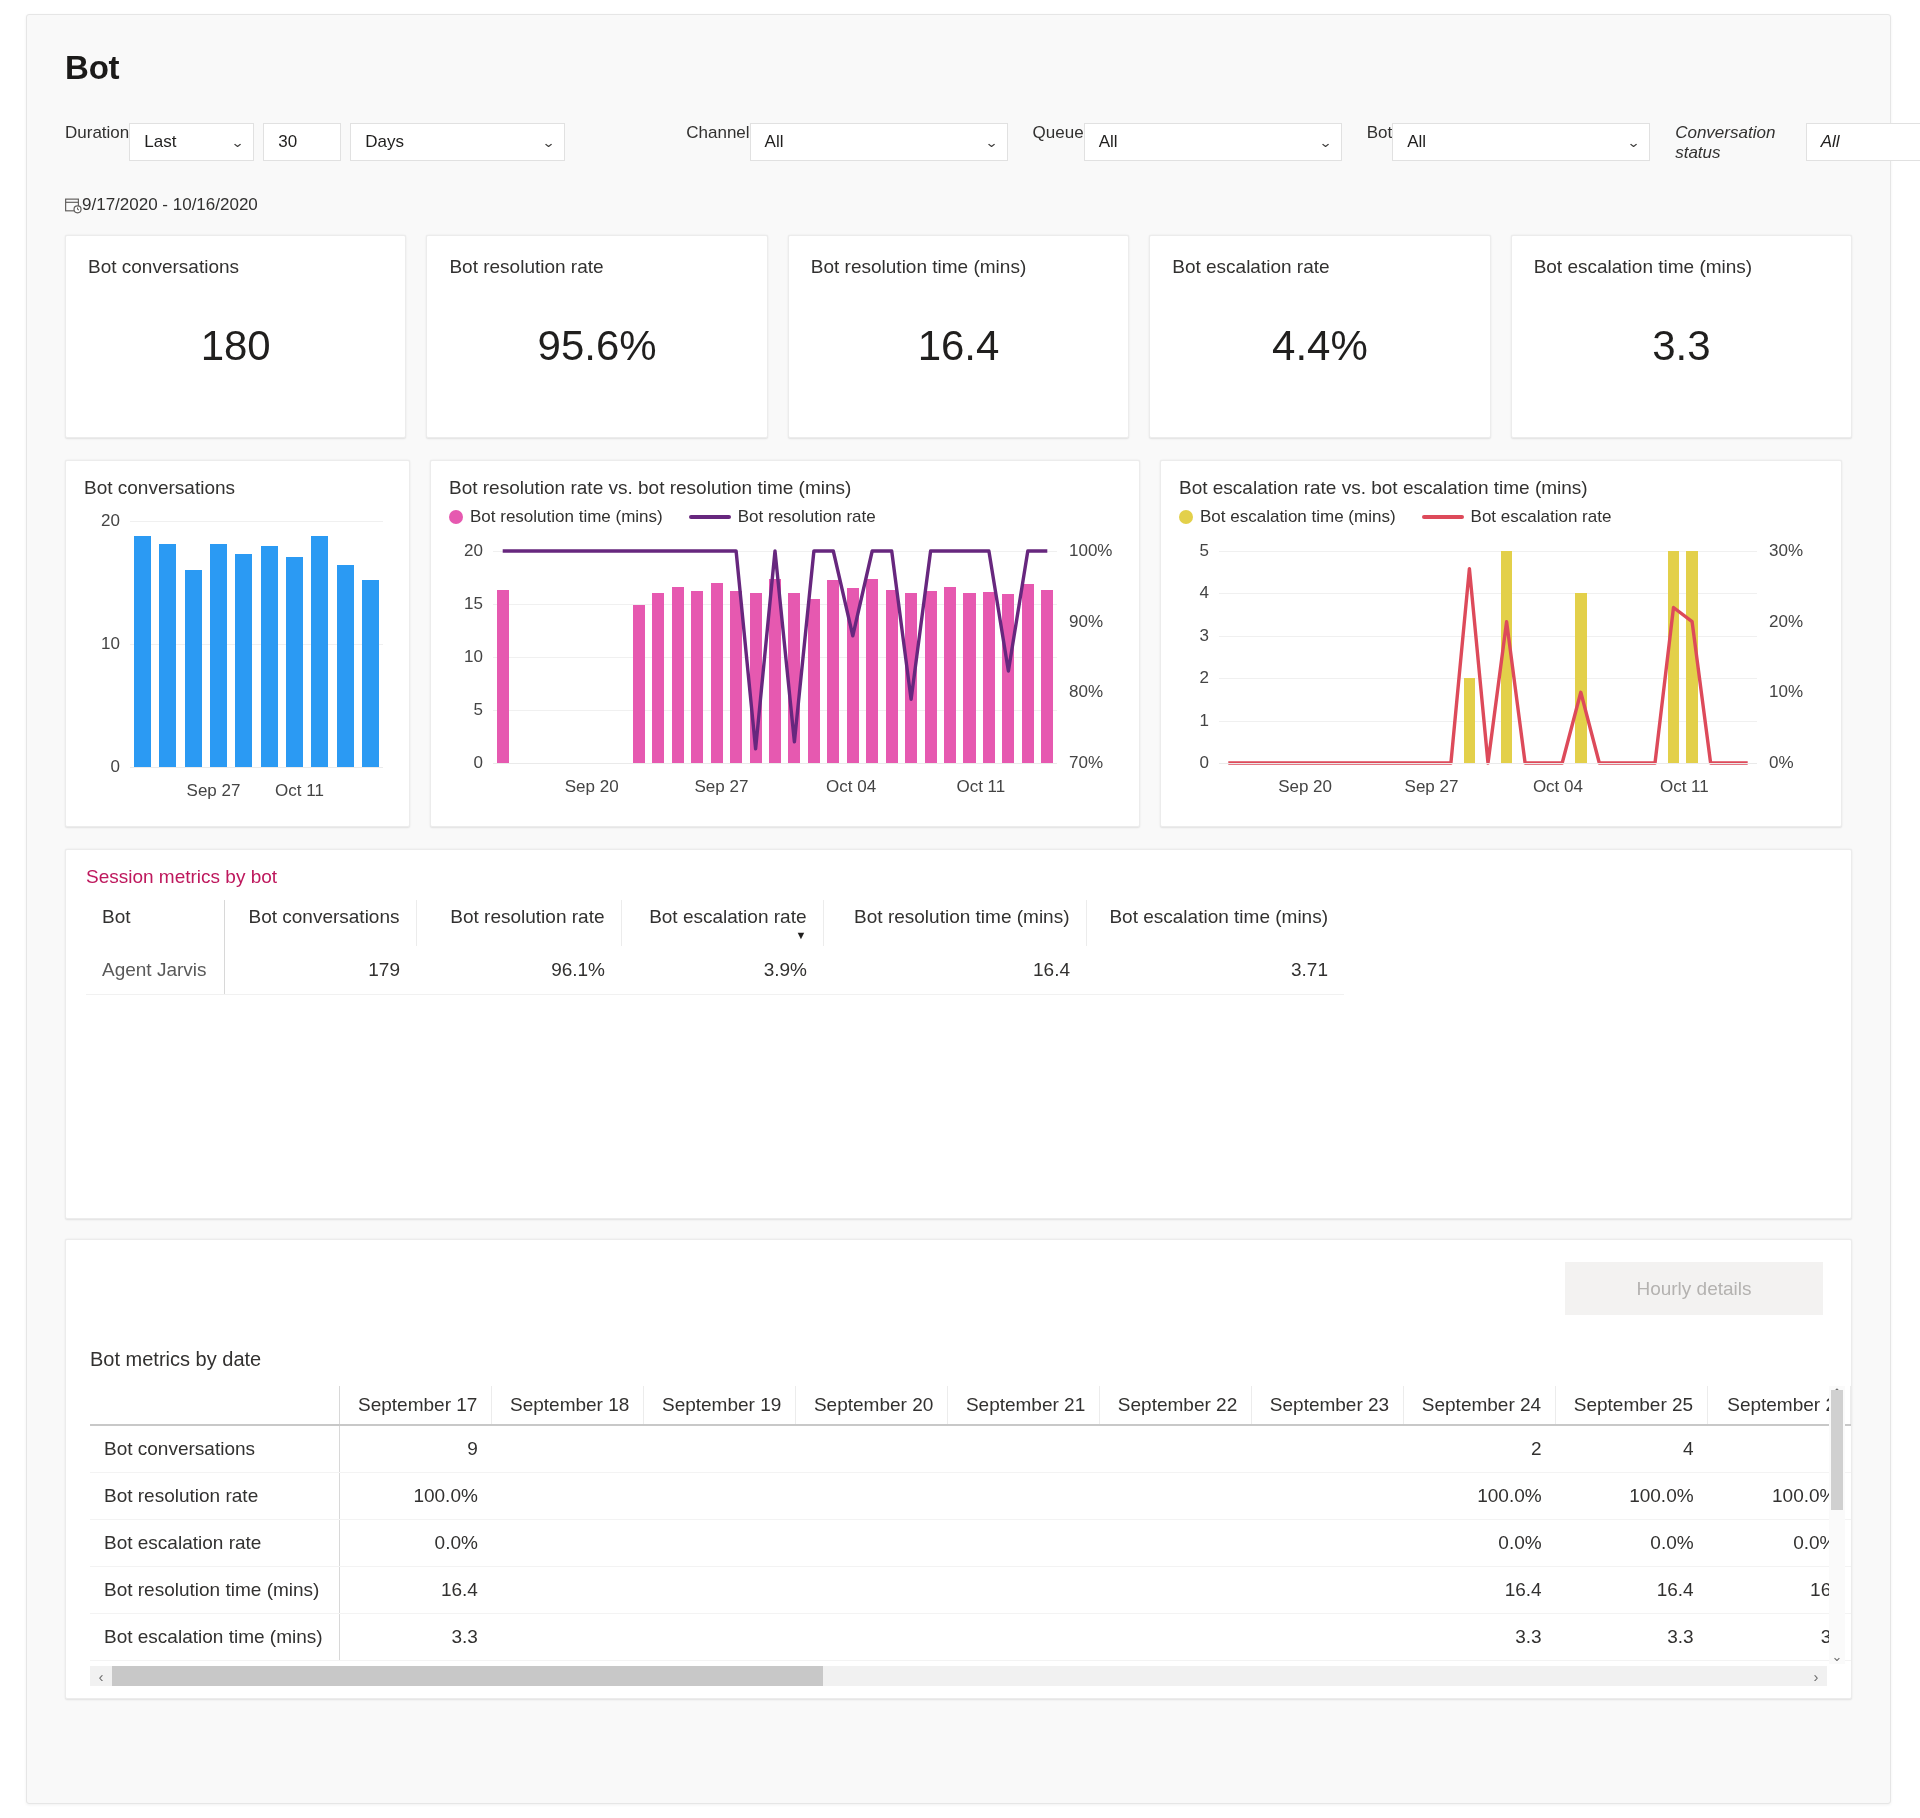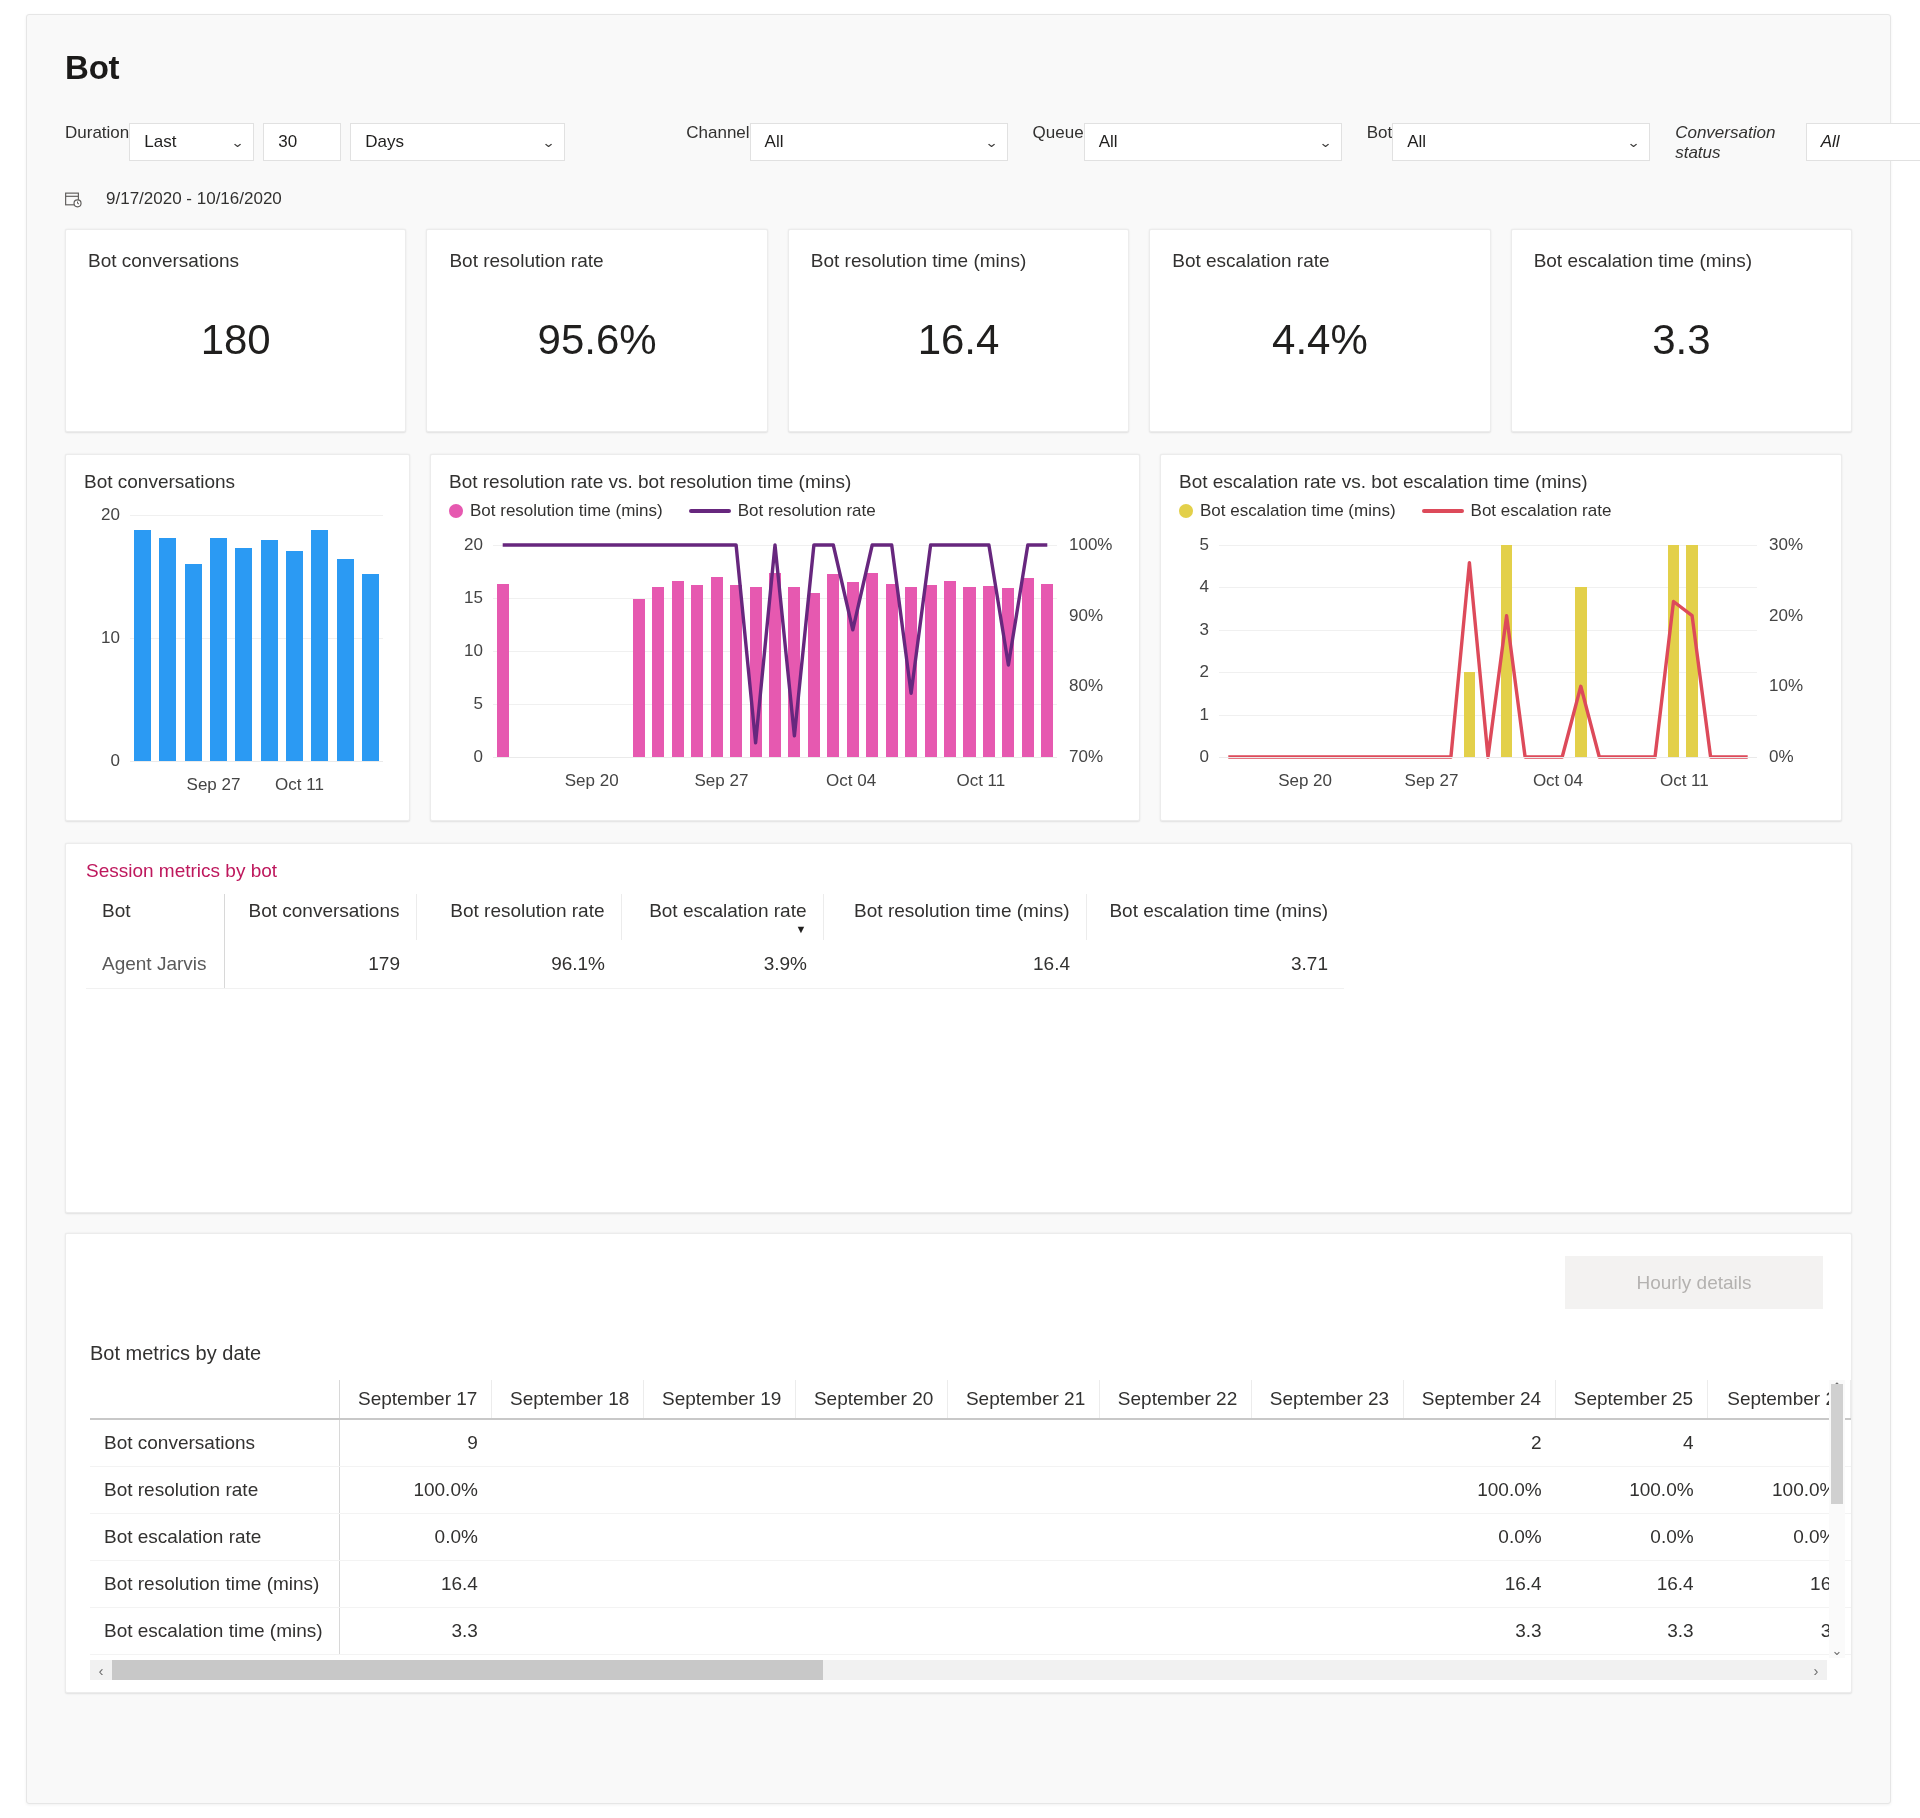--- a/index.html
+++ b/index.html
@@ -35,21 +35,21 @@
   .sel .cv { font-size: 13px; color: #3b3a39; transform: scaleX(1.25); }
   .g-dur1 { width: 125px; }
   .g-dur2 { width: 78px; }
   .g-dur3 { width: 215px; }
   .g-wide { width: 258px; }
   .sp-channel { margin-left: 121px; justify-content: flex-end; }
   .sp-queue   { margin-left: 25px; }
   .sp-bot     { margin-left: 25px; }
   .sp-status  { margin-left: 25px; font-style: italic; }
 
-  .daterange { display: flex; align-items: center; gap: 24px; margin-top: 16px; font-size: 17px; color: #323130; }
+  .daterange { display: flex; align-items: center; gap: 0; margin-top: 22px; font-size: 17px; color: #323130; }
   .cal-ico { width: 17px; height: 17px; display:inline-block; }
 
   
   .kpis { display: flex; gap: 20px; margin-top: 20px; }
   .kpi {
     flex: 1; height: 203px; background: #fff;
     border: 1px solid #ececec; border-radius: 2px;
     box-shadow: 0 0.6px 1.8px rgba(0,0,0,0.10);
     padding: 20px 22px; position: relative;
   }

